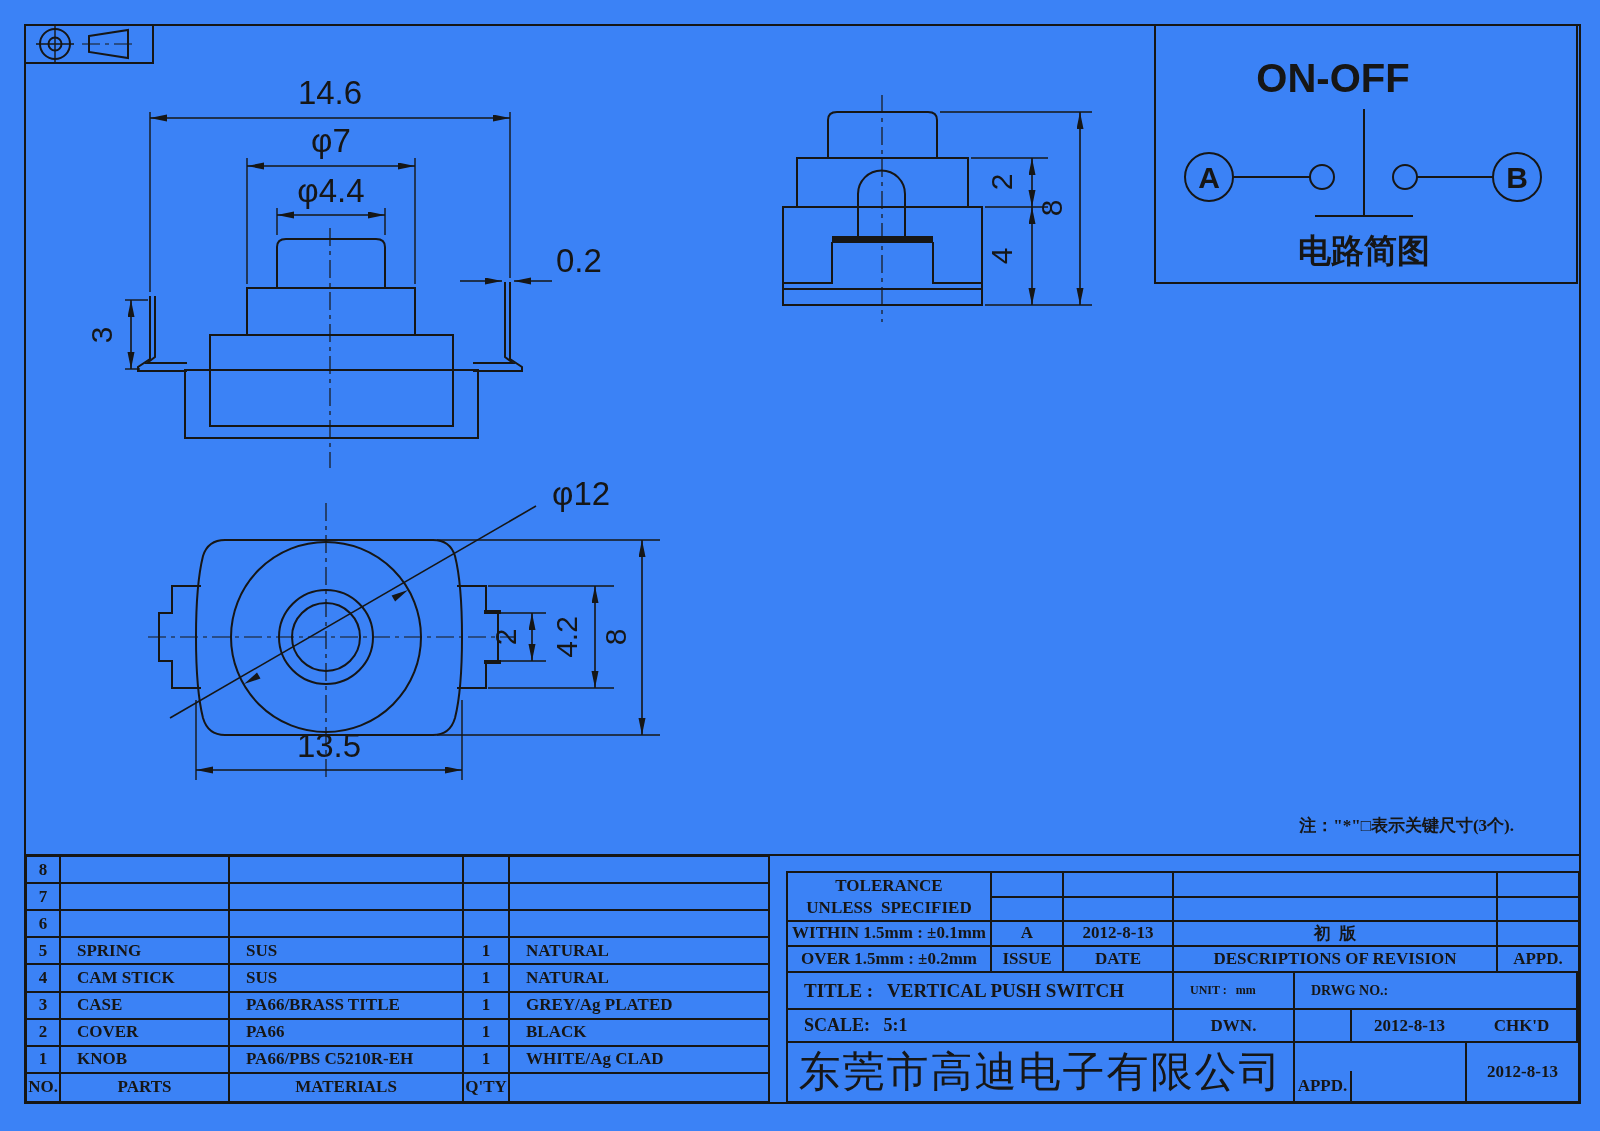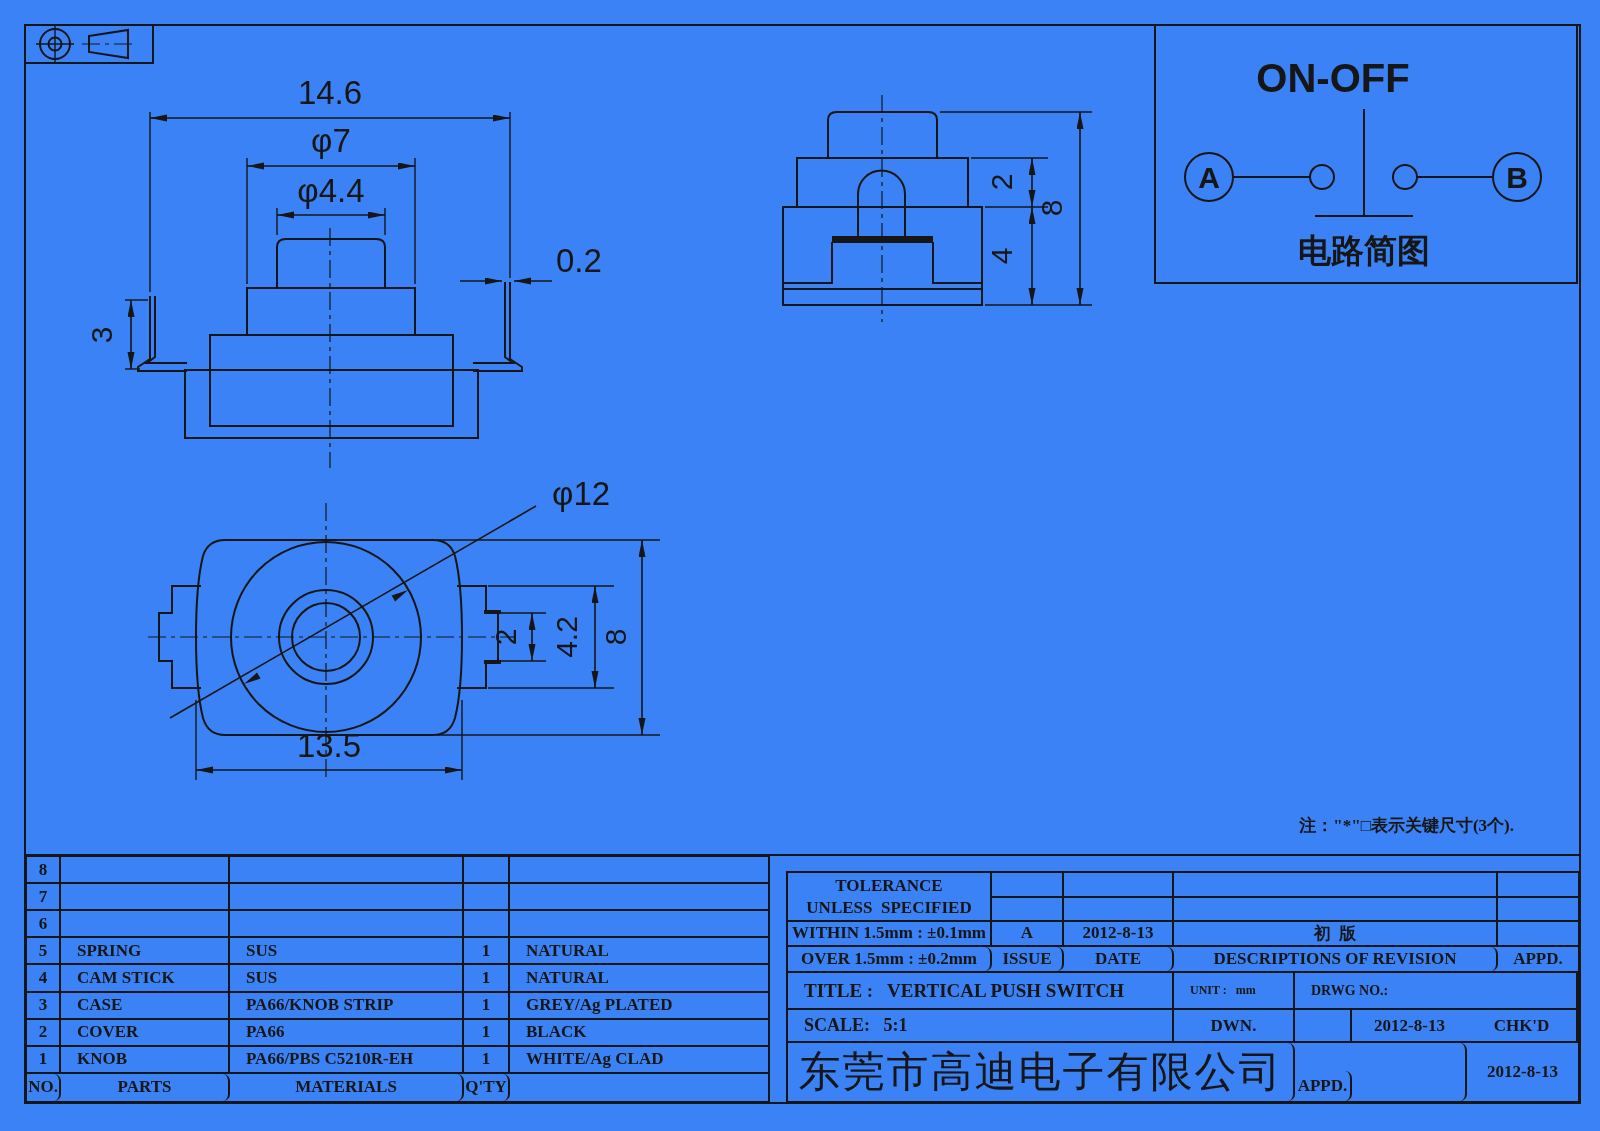--- a/index.html
+++ b/index.html
@@ -16,21 +16,21 @@
   .onoff{font-family:"Liberation Sans",sans-serif;font-weight:bold;font-size:40px;fill:#161616;}
   .term{font-family:"Liberation Sans",sans-serif;font-weight:bold;font-size:30px;fill:#161616;}
   .ccap{font-family:"Liberation Sans",sans-serif;font-weight:bold;font-size:33px;fill:#161616;}
 
   .tbl{position:absolute;border:2px solid #161616;display:grid;box-sizing:border-box;background:transparent;}
   .cell{border-right:2px solid #161616;border-bottom:2px solid #161616;box-sizing:border-box;
         display:flex;align-items:center;justify-content:center;
         font-weight:bold;font-size:17px;white-space:pre;overflow:hidden;}
   .cell.left{justify-content:flex-start;padding-left:16px;}
   .nbr{border-right:none;}
-  .nbb{border-bottom:none;border-radius:7px;}
+  .nbb{border-bottom:none;}
   .two-line{flex-direction:column;line-height:1.25;}
   .note{position:absolute;left:1262px;top:814px;width:252px;text-align:right;
         font-weight:bold;font-size:17px;white-space:pre;}
   .title-big{font-size:19px;}
   .company{font-family:"Liberation Sans",sans-serif;font-weight:normal;font-size:42px;letter-spacing:2px;}
 </style>
 </head>
 <body>
 
 <div class="sheet">
@@ -210,21 +210,21 @@
   <div class="cell left nbr">NATURAL</div>
 
   <div class="cell">4</div>
   <div class="cell left">CAM STICK</div>
   <div class="cell left">SUS</div>
   <div class="cell">1</div>
   <div class="cell left nbr">NATURAL</div>
 
   <div class="cell">3</div>
   <div class="cell left">CASE</div>
-  <div class="cell left">PA66/KNOB STRIP</div>
+  <div class="cell left">PA66/BRASS TITLE</div>
   <div class="cell">1</div>
   <div class="cell left nbr">GREY/Ag PLATED</div>
 
   <div class="cell">2</div>
   <div class="cell left">COVER</div>
   <div class="cell left">PA66</div>
   <div class="cell">1</div>
   <div class="cell left nbr">BLACK</div>
 
   <div class="cell">1</div>

